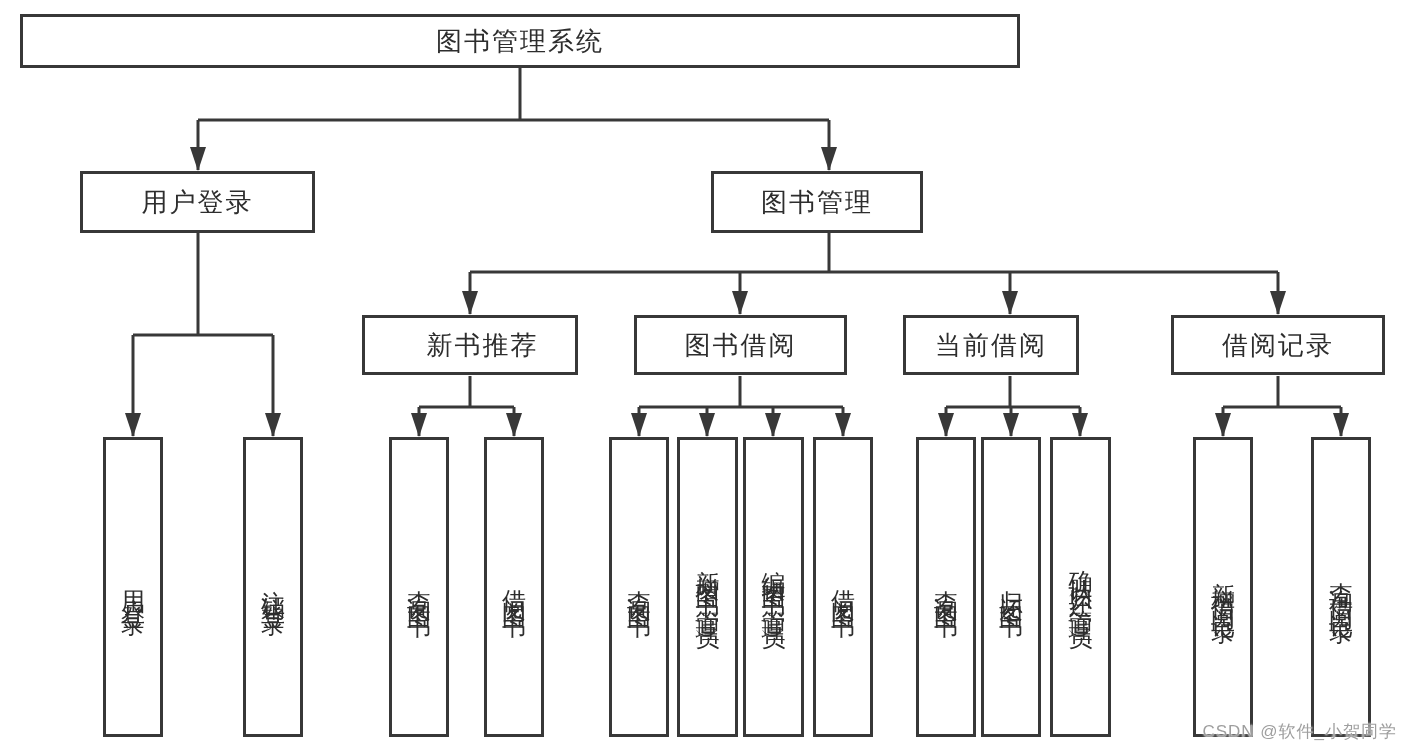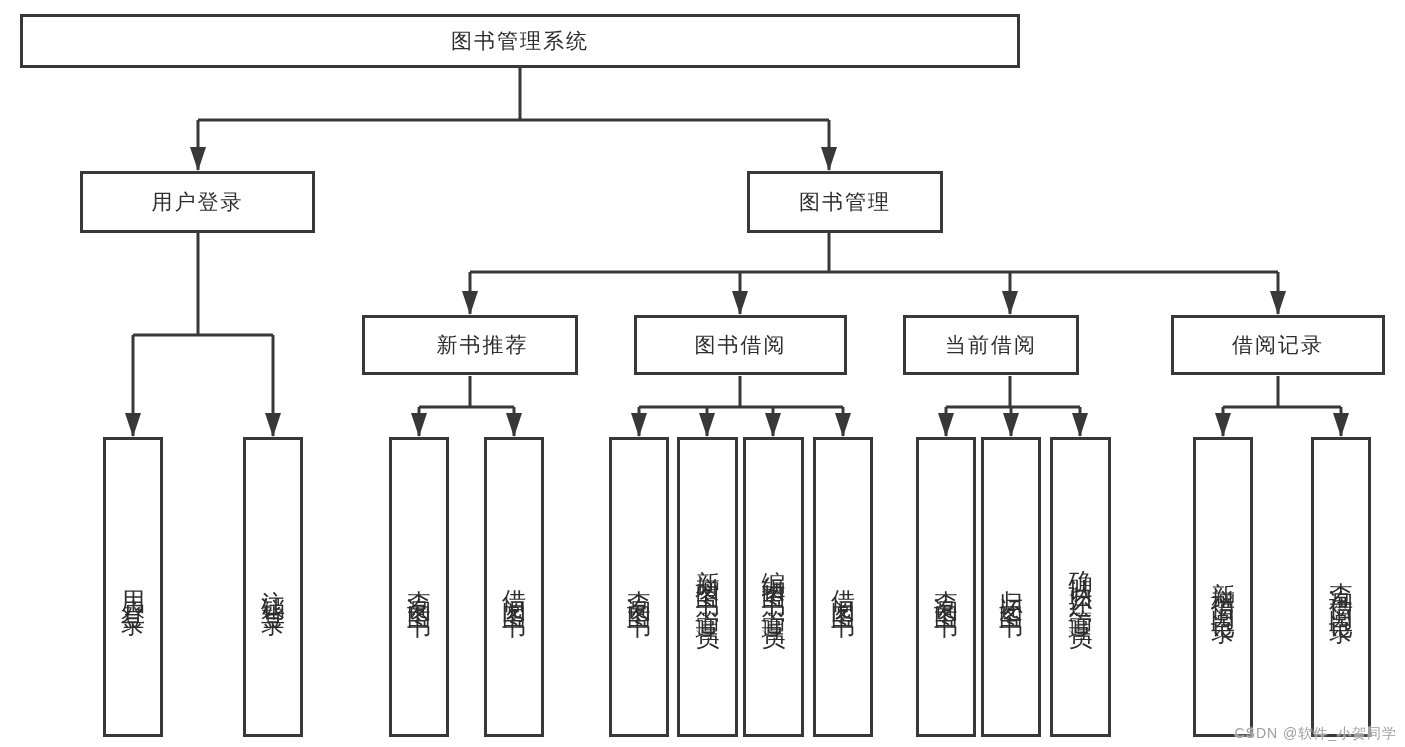--- a/index.html
+++ b/index.html
@@ -20,36 +20,36 @@
 
   .node {
     position: absolute;
     border: 3px solid #383838;
     background: #ffffff;
     color: #2d2d2d;
     display: flex;
     align-items: center;
     justify-content: center;
   }
-  .h-label { font-size: 21px; letter-spacing: 2px; white-space: nowrap; }
+  .h-label { font-size: 26px; letter-spacing: 2px; white-space: nowrap; }
 
   .leaf span {
     writing-mode: vertical-rl;
     text-orientation: mixed;
     font-size: 24px;
     letter-spacing: 8px;
     line-height: 1;
     white-space: nowrap;
   }
 
   .watermark {
     position: absolute;
     right: 8px;
     bottom: 4px;
-    font-size: 14px;
+    font-size: 17px;
     color: #9e9e9e;
     letter-spacing: 1px;
     z-index: 5;
     text-shadow: 0 0 2px #ffffff, 0 0 3px #ffffff;
     white-space: nowrap;
   }
 </style>
 </head>
 <body>
 
@@ -110,21 +110,21 @@
     </g>
   </svg>
 
   <div class="node" style="left:20px; top:14px; width:1000px; height:54px;">
     <span class="h-label">图书管理系统</span>
   </div>
 
   <div class="node" style="left:80px; top:171px; width:235px; height:62px;">
     <span class="h-label">用户登录</span>
   </div>
-  <div class="node" style="left:711px; top:171px; width:196px; height:62px;margin-left:36px;">
+  <div class="node" style="left:711px; top:171px; width:212px; height:62px;">
     <span class="h-label">图书管理</span>
   </div>
 
   <div class="node" style="left:362px; top:315px; width:216px; height:60px;padding-left:25px;">
     <span class="h-label">新书推荐</span>
   </div>
   <div class="node" style="left:634px; top:315px; width:213px; height:60px;justify-content:center;">
     <span class="h-label">图书借阅</span>
   </div>
   <div class="node" style="left:903px; top:315px; width:176px; height:60px;">

